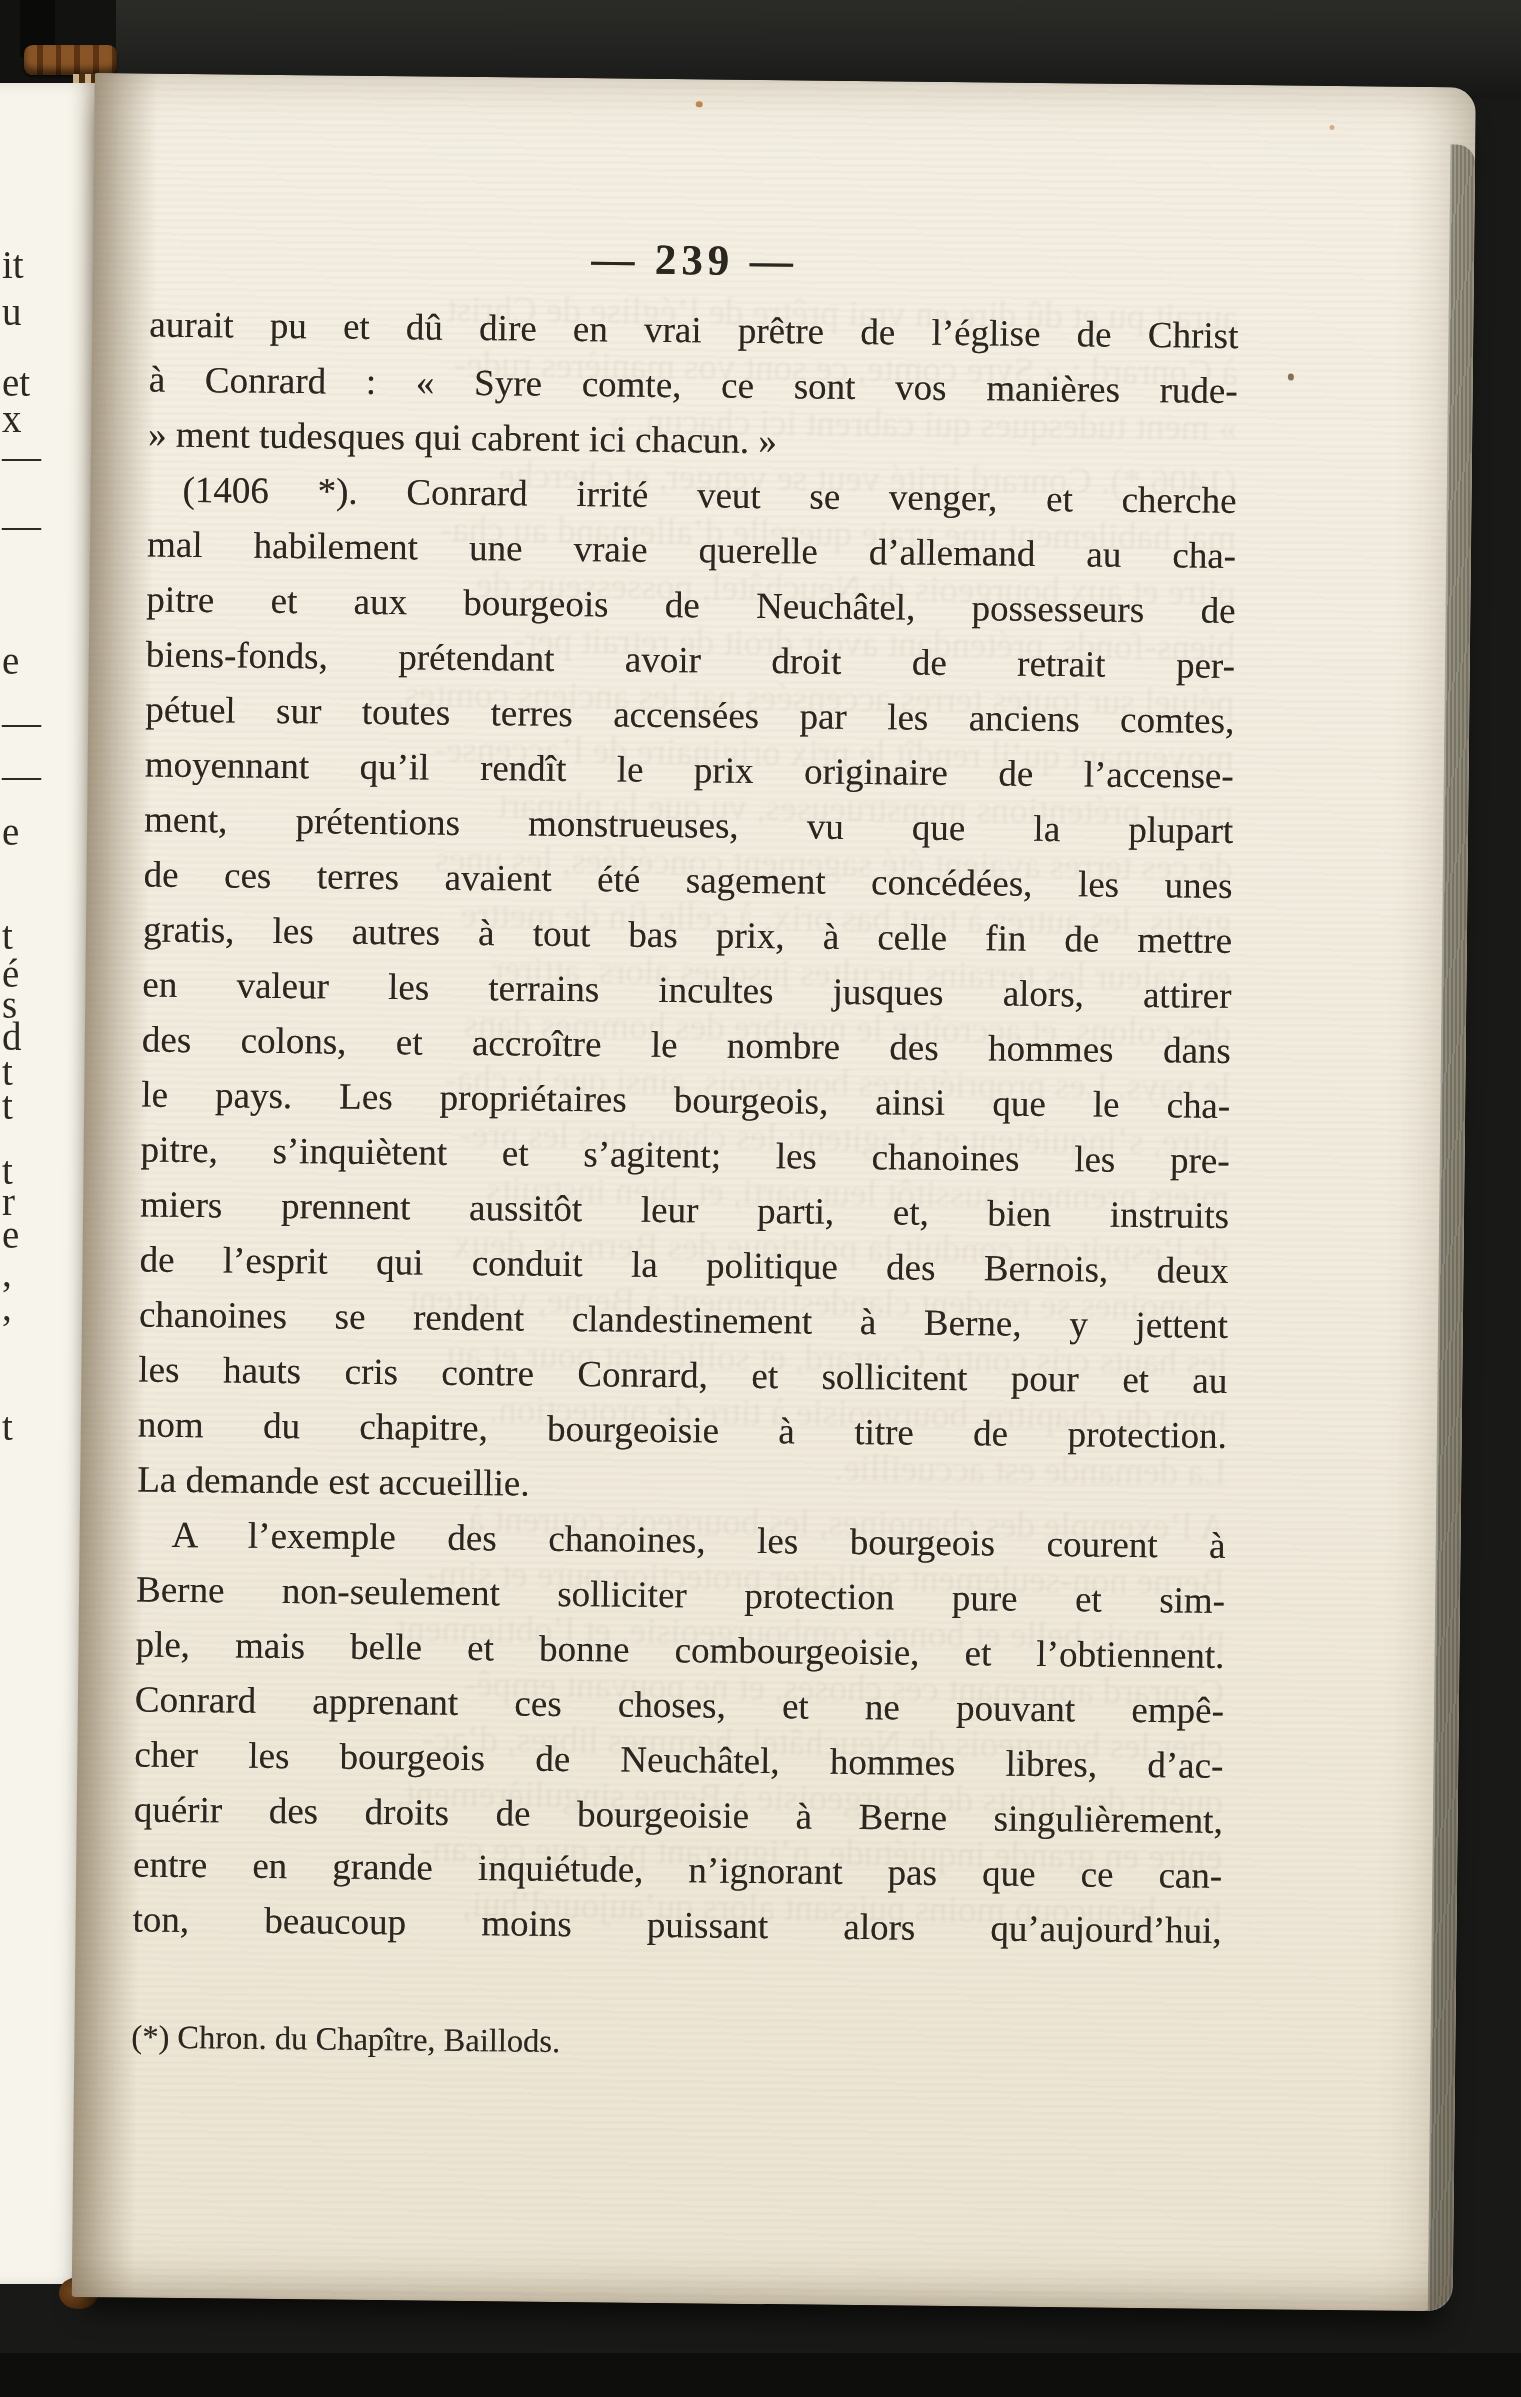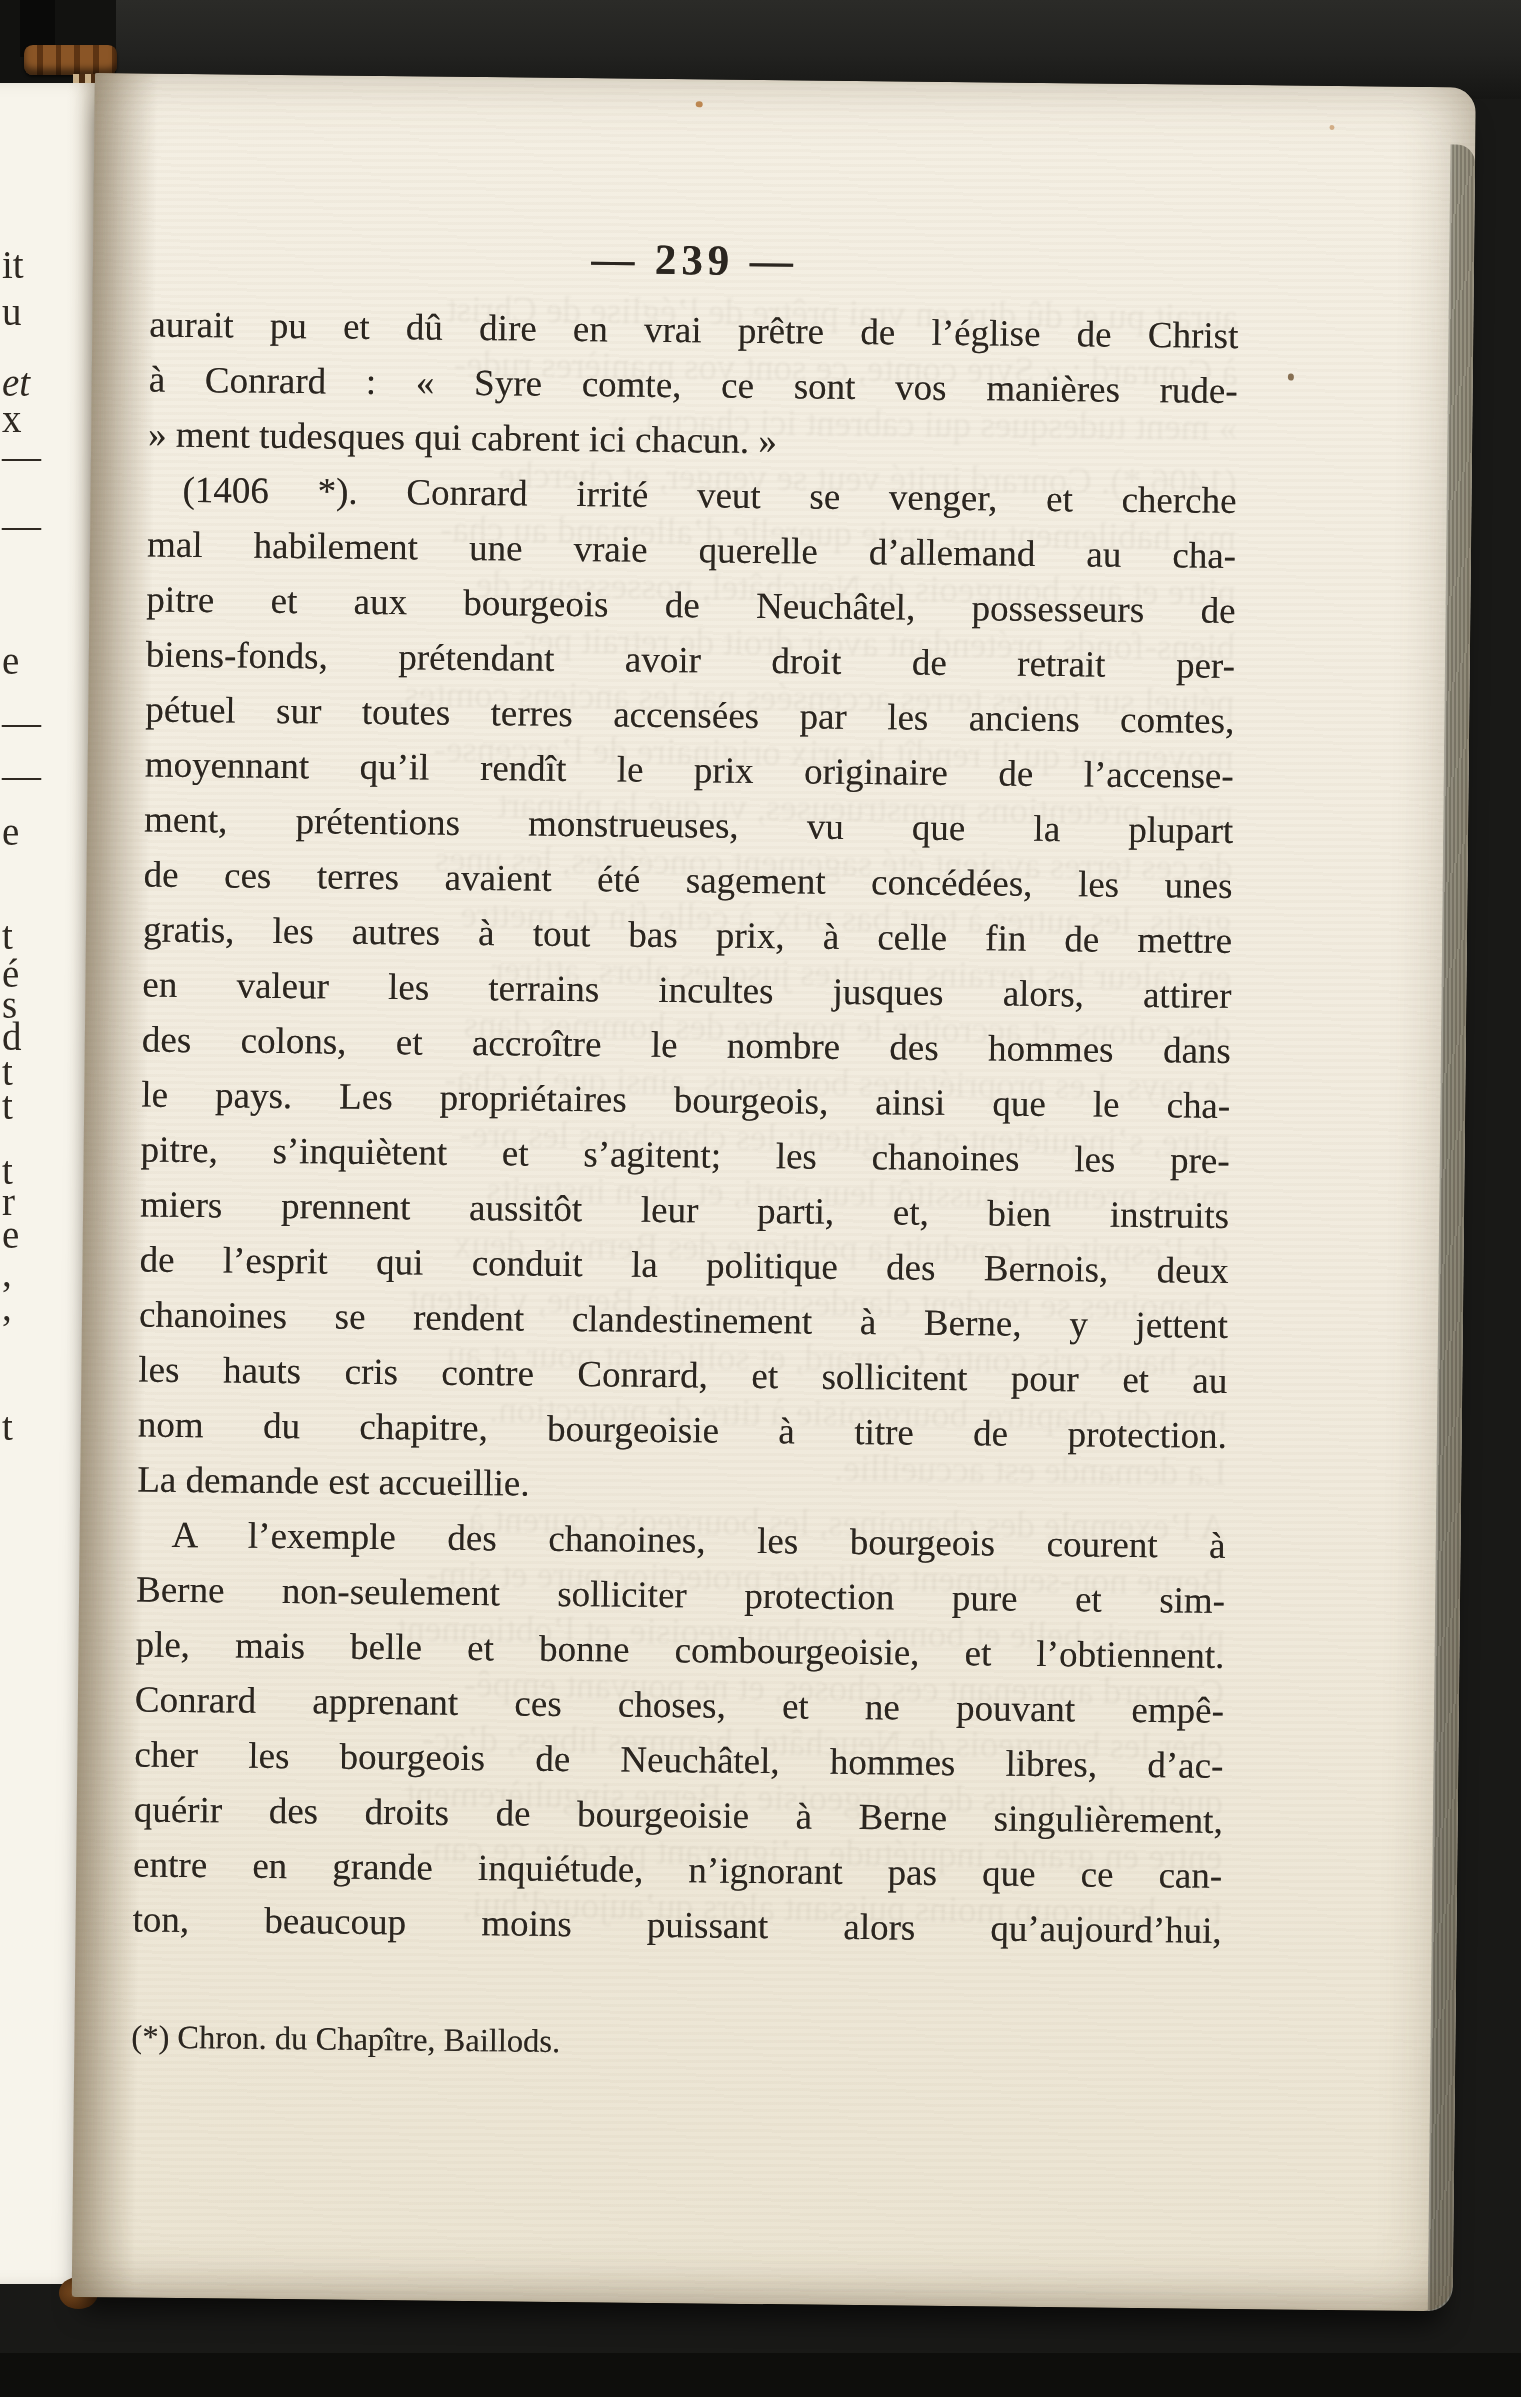--- a/index.html
+++ b/index.html
@@ -75,21 +75,21 @@
   <div class="cover-top"></div>
   <div class="dark-top-left"></div>
   <div class="dark-left-bar"></div>
   <div class="headband"></div>
   <div class="stitches"></div>
 
   <div class="prev-page">
     <div id="fragments">
         <span class="frag" style="top: 162px;">it</span>
         <span class="frag" style="top: 209px;">u</span>
-        <span class="frag" style="top: 280px; font-style: italic;">et</span>
+        <span class="frag" style="top: 280px;">et</span>
         <span class="frag" style="top: 316px;">x</span>
         <span class="frag" style="top: 353px;">—</span>
         <span class="frag" style="top: 422px;">—</span>
         <span class="frag" style="top: 558px;">e</span>
         <span class="frag" style="top: 619px;">—</span>
         <span class="frag" style="top: 672px;">—</span>
         <span class="frag" style="top: 729px;">e</span>
         <span class="frag" style="top: 833px;">t</span>
         <span class="frag" style="top: 871px;">é</span>
         <span class="frag" style="top: 902px;">s</span>

